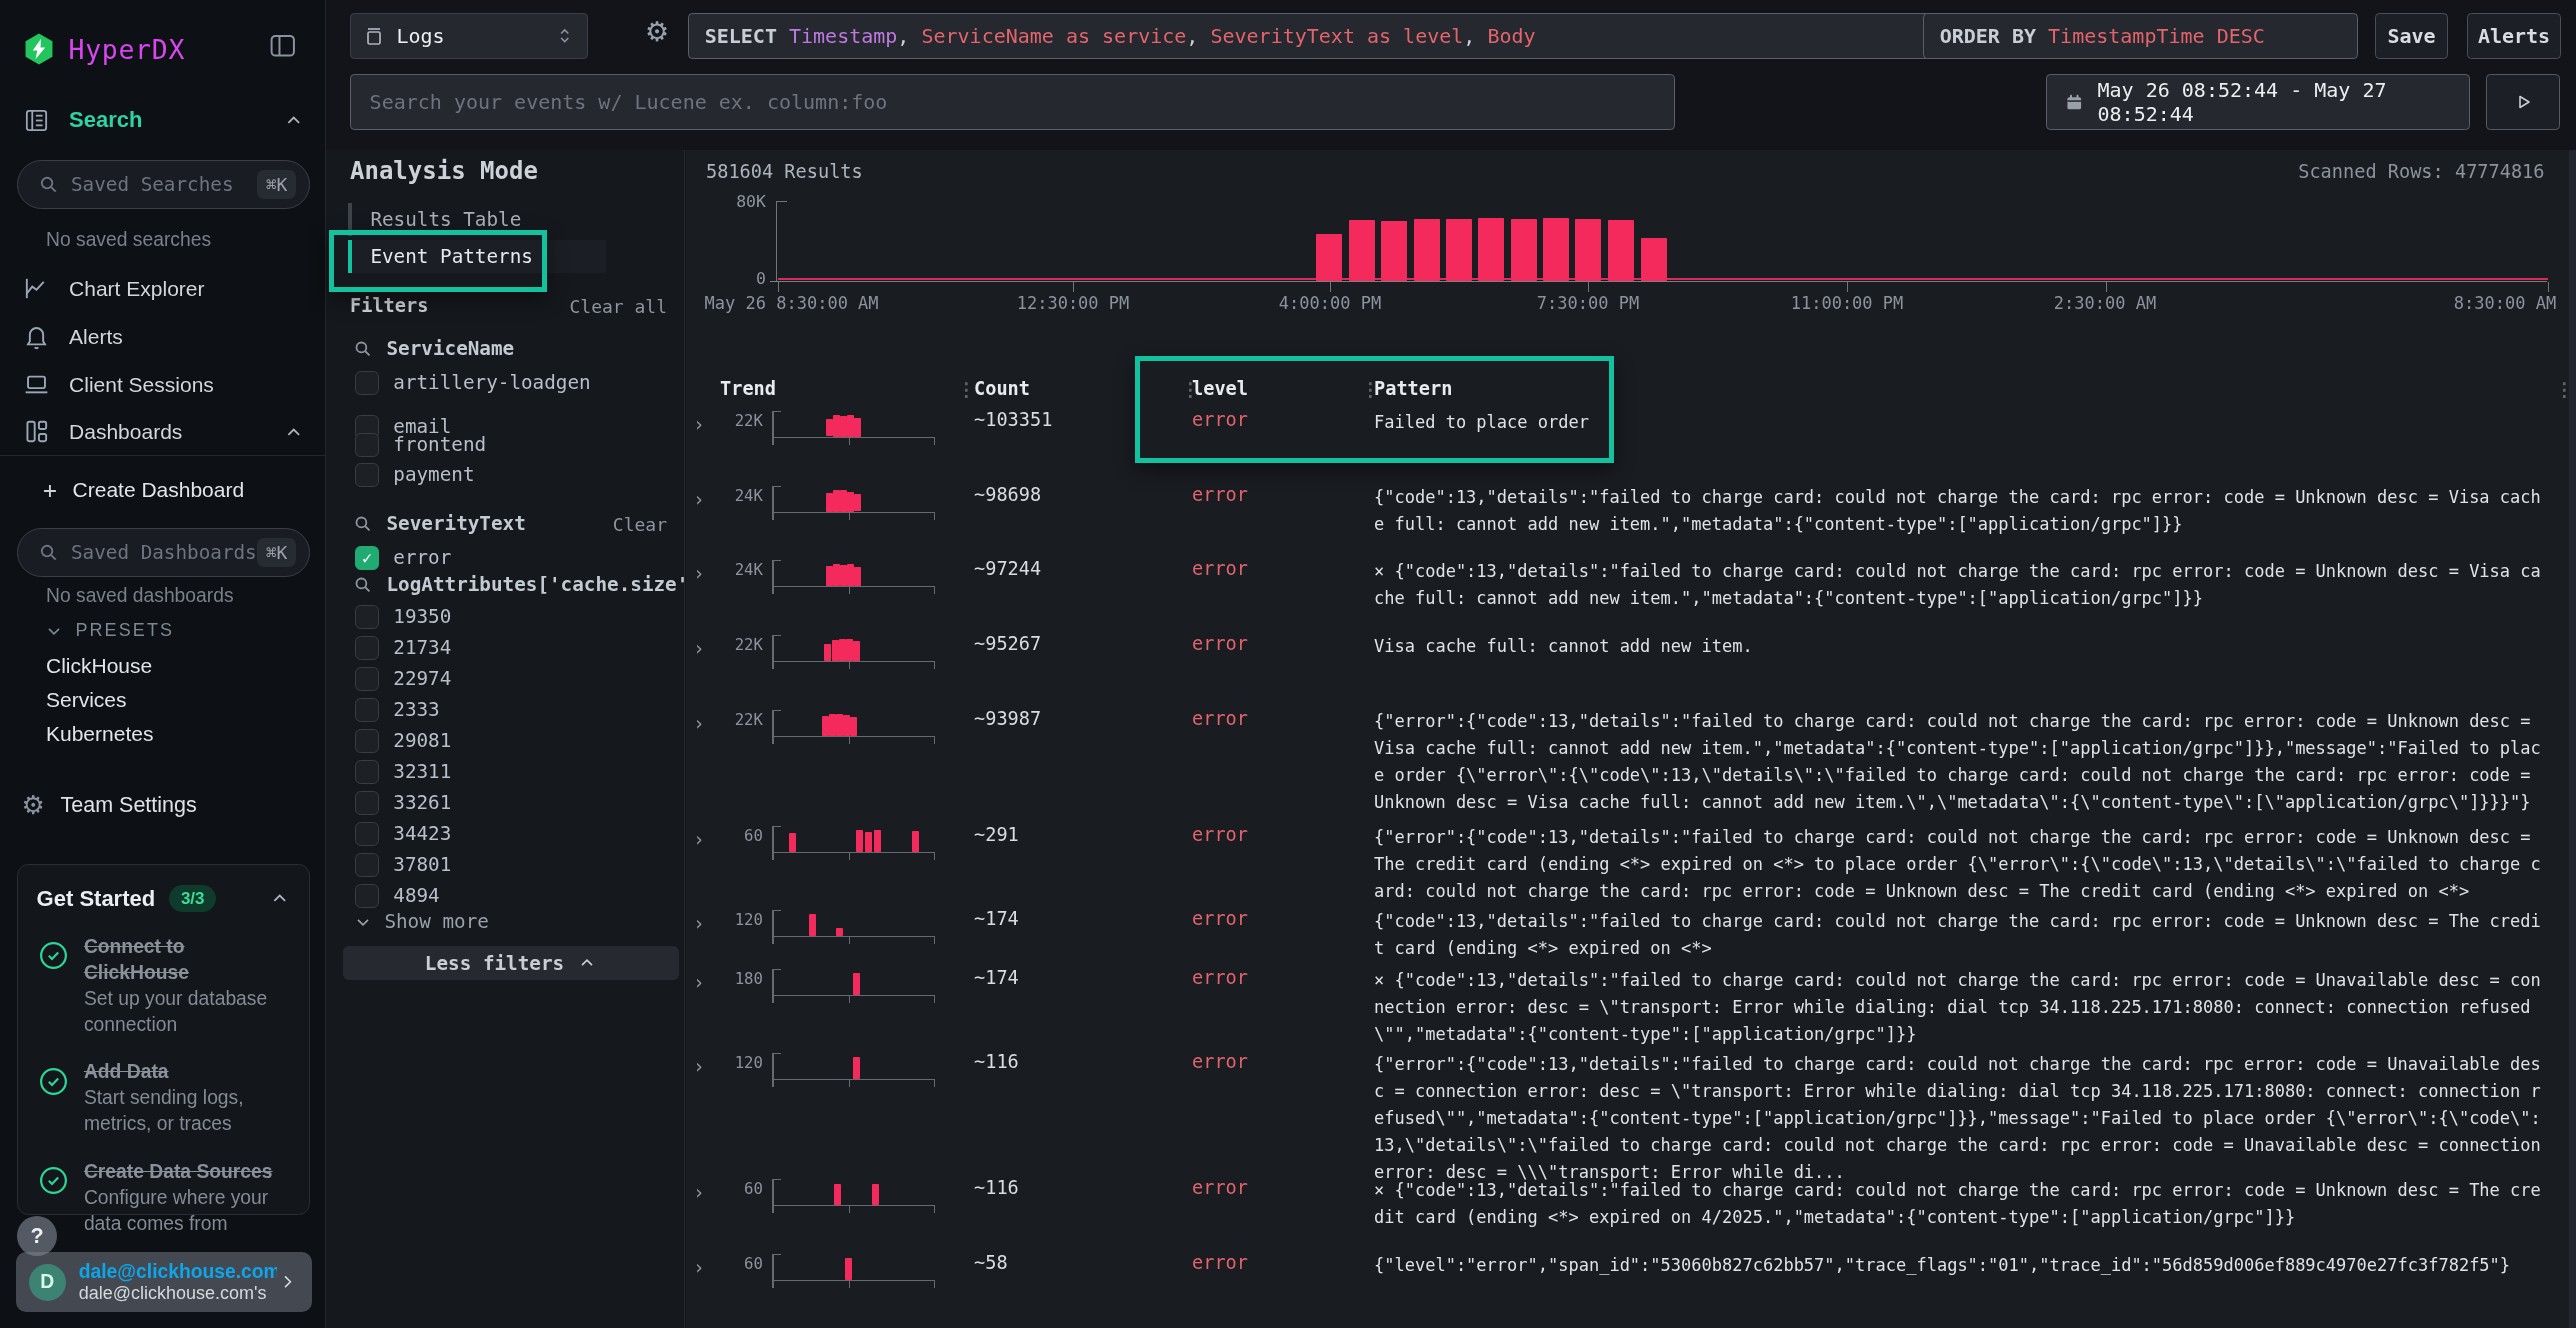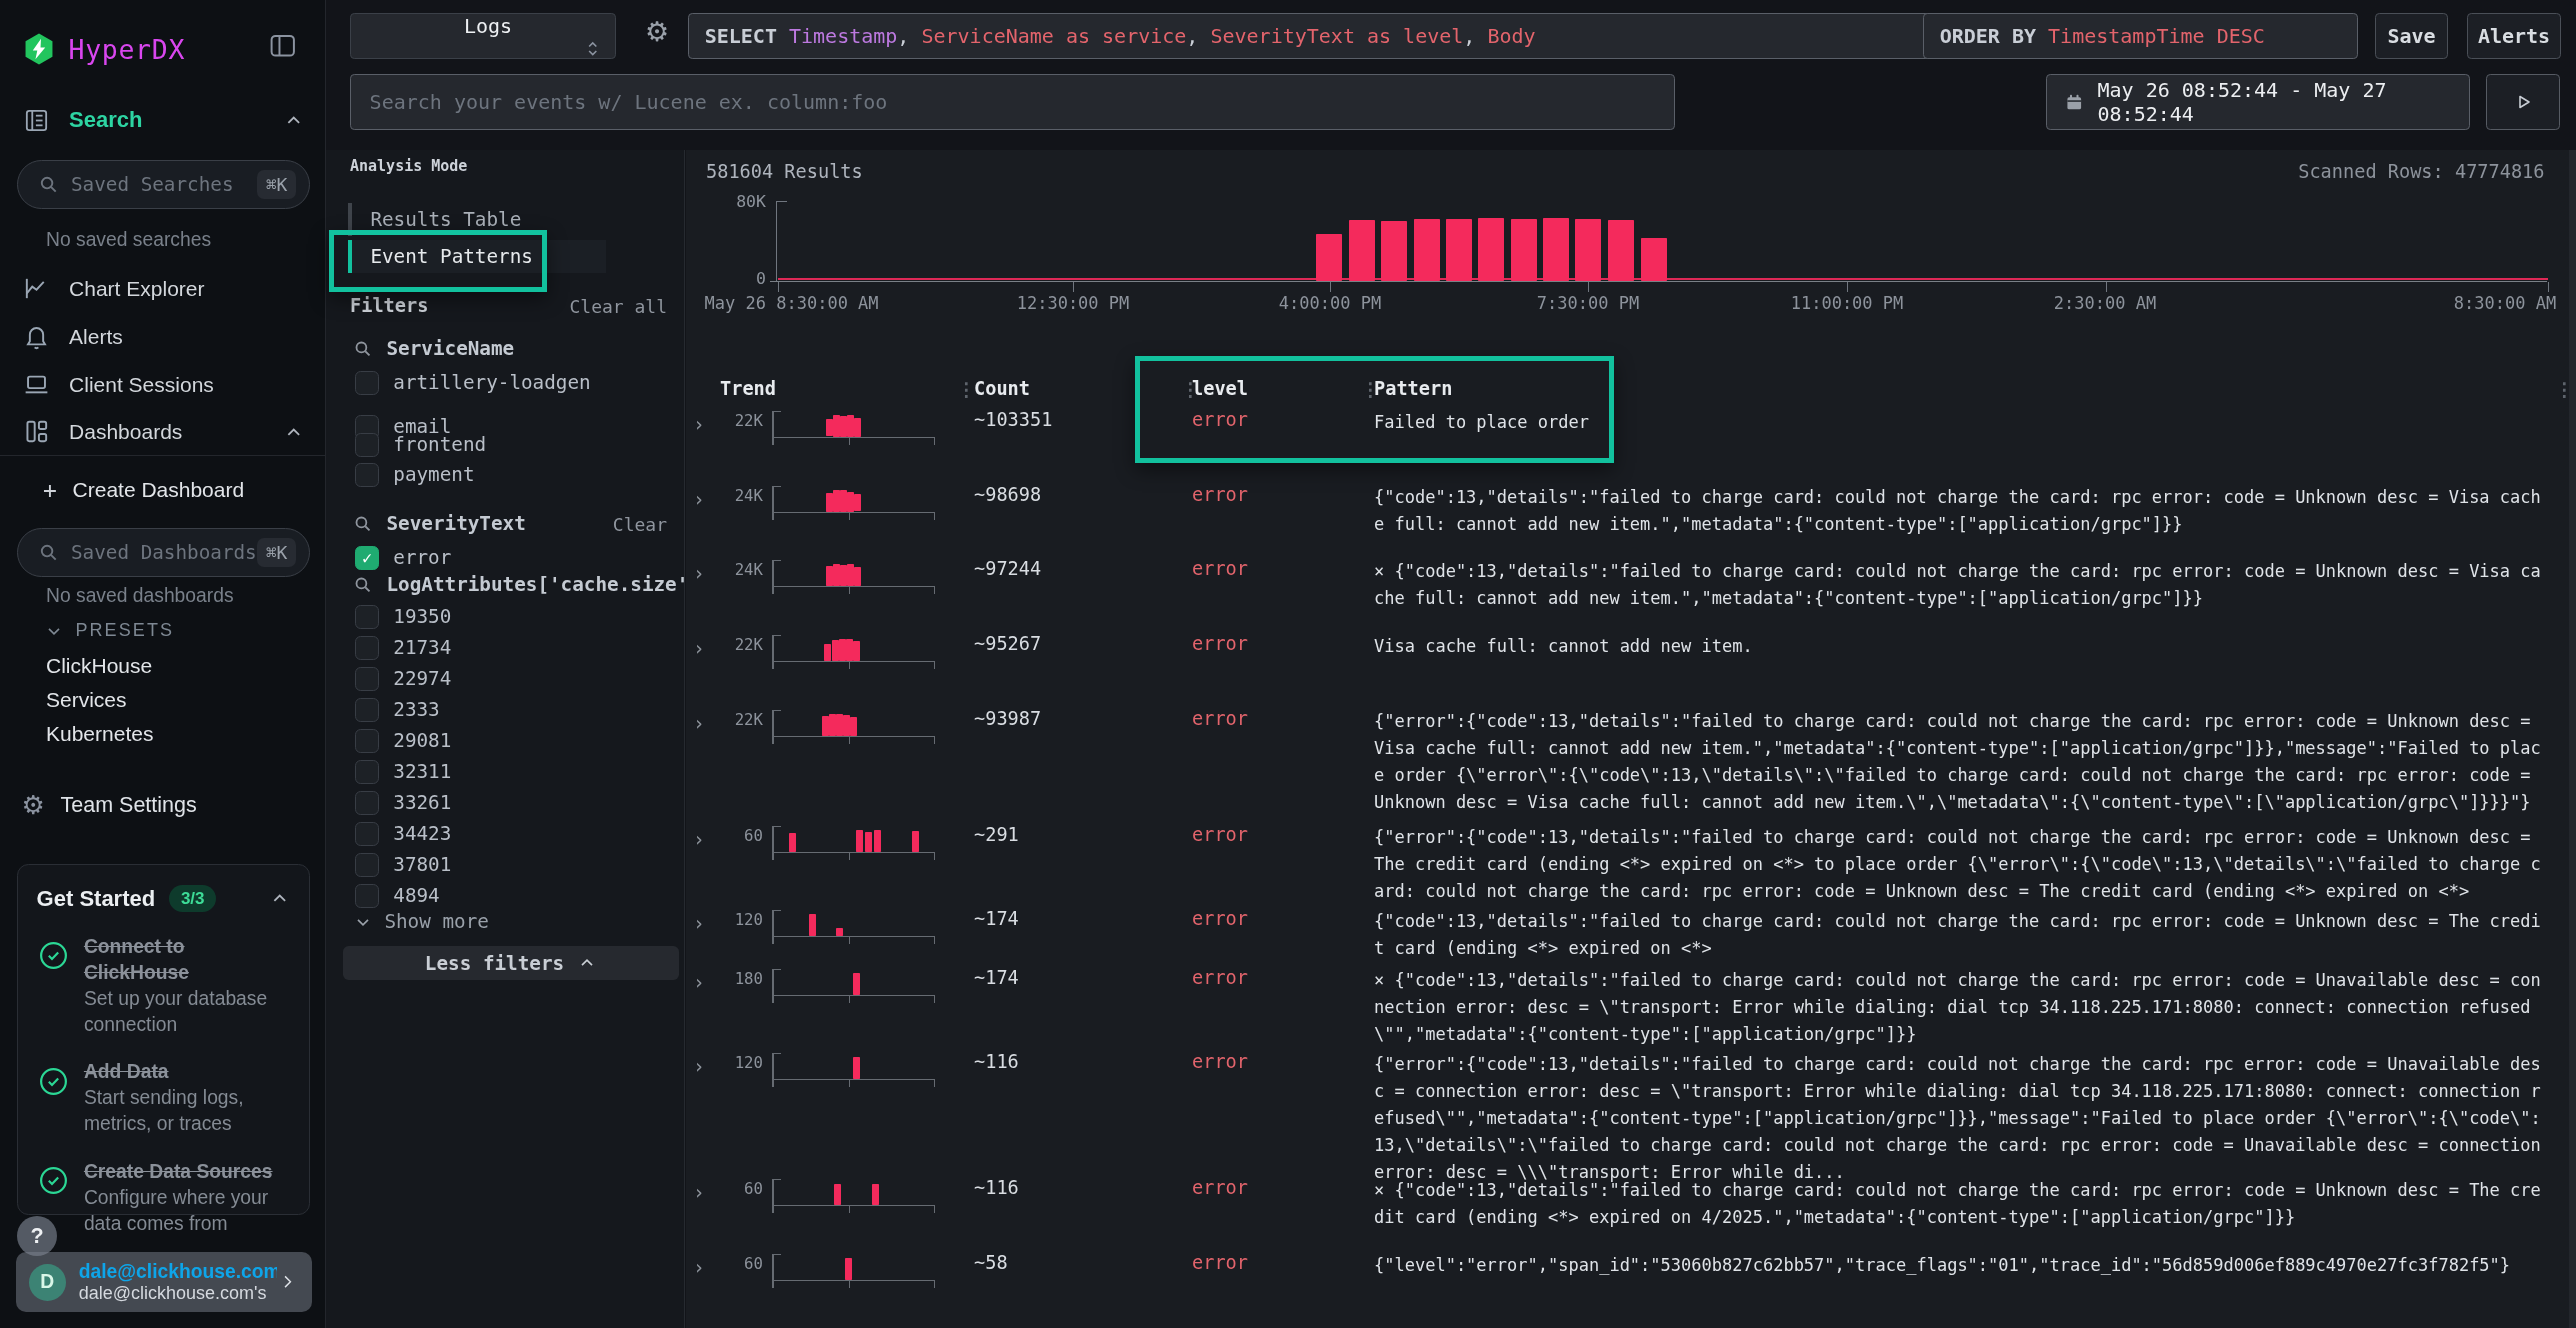--- a/index.html
+++ b/index.html
@@ -59,21 +59,21 @@
     display:flex; align-items:center; justify-content:center; font-size:19.3px; font-weight:bold; }
   .user-meta { margin-left:13px; flex:1; overflow:hidden; }
   .user-email { font-size:19.3px; font-weight:bold; color:#0ea5e9; line-height:23px; }
   .user-sub { font-size:18px; color:#d5d9df; line-height:21.5px; }
 
   
   .topbar { position:absolute; left:326px; top:0; width:2250px; height:150px; background:#121419; }
   .inputbox { position:absolute; background:#25282e; border:1.4px solid #5a5f68; border-radius:4.3px;
     display:flex; align-items:center; font-size:20px; }
   .softbox { border-color:#3b4048; }
-  .src-select { left:24px; top:13px; width:266px; height:46px; padding:0 11.4px;flex-direction:column; }
+  .src-select { left:24px; top:13px; width:238px; height:46px; padding:0 11.4px; }
   .src-select .lbl { margin-left:10px; color:#eef0f3; }
   .src-select .dchv { margin-left:auto; }
   .gear-btn { position:absolute; left:319px; top:15.7px; font-size:27px; color:#9aa1aa; font-family:"DejaVu Sans",sans-serif; cursor:pointer; }
   .query-box { left:362px; top:13px; width:1538px; height:46px; padding:0 15.7px; overflow:hidden; white-space:nowrap; }
   .orderby-box { left:1597px; top:13px; width:435px; height:46px; padding:0 15.7px; overflow:hidden; white-space:nowrap; }
   .c-kw { color:#c9ced6; font-weight:bold; }
   .c-purple { color:#bd79e0; }
   .c-red { color:#e3646c; }
   .c-plain { color:#ccd1d8; }
   .btn { position:absolute; top:13px; height:46px; background:#1c1f25; border:1.4px solid #4a4f57; border-radius:4.3px;
@@ -87,21 +87,21 @@
   .lang-sep { color:#555b63; margin:0 11.4px; }
   .lang-lucene { color:#2ed3a2; cursor:pointer; }
   .date-box { left:1720px; top:74px; width:424px; height:56px; padding:0 17px; }
   .date-box .txt { margin-left:13px; color:#eceef1; }
   .play-btn { left:2160px; top:74px; width:74px; height:56px; background:#1c1f25; border:1.4px solid #565b63;
     border-radius:4.3px; display:flex; align-items:center; justify-content:center; cursor:pointer; position:absolute; }
 
   
   .fpanel { position:absolute; left:326px; top:150px; width:359px; height:1178px; background:#15181d;
     border-right:1.4px solid #262a30; }
-  .fp-title { position:absolute; left:24px; top:7.2px; font-size:15px; font-weight:bold; color:#cdd2d9; }
+  .fp-title { position:absolute; left:24px; top:7.2px; font-size:24px; font-weight:bold; color:#cdd2d9; }
   .mode-item { position:absolute; left:21.5px; width:258px; height:33px; display:flex; align-items:center; cursor:pointer; }
   .mode-bar { width:4.3px; height:33px; background:#3f444b; }
   .mode-lbl { margin-left:18.6px; font-size:19.3px; color:#aab0b8; }
   .mode-item.sel { background:#1b1f25; }
   .mode-item.sel .mode-bar { background:#12c19e; }
   .mode-item.sel .mode-lbl { color:#e6e9ec; }
   .fhdr { position:absolute; left:24px; font-size:18.6px; font-weight:bold; color:#cdd2d9; }
   .fclear { position:absolute; right:17px; font-size:18px; color:#8f959e; cursor:pointer; }
   .fgroup-hdr { position:absolute; left:26px; display:flex; align-items:center; }
   .fgroup-hdr .nm { margin-left:13px; font-size:19.3px; font-weight:bold; color:#c4cad2; }

